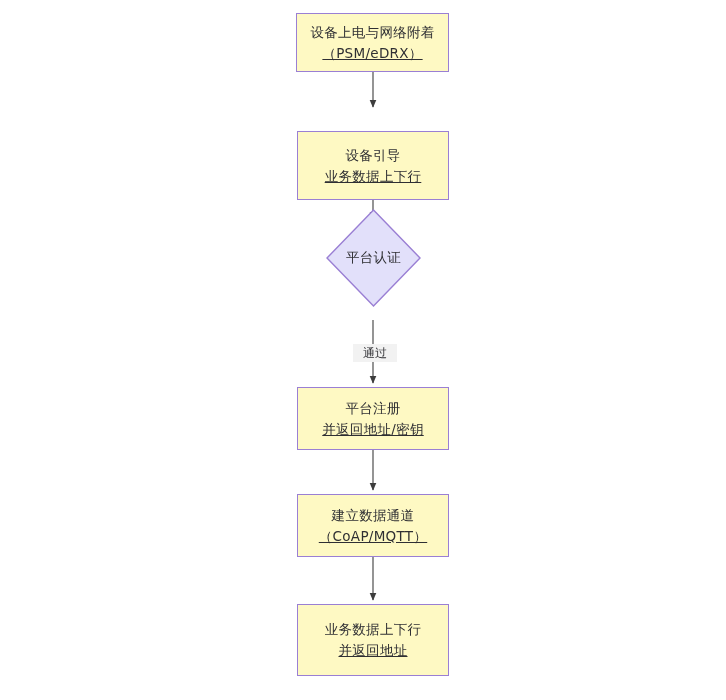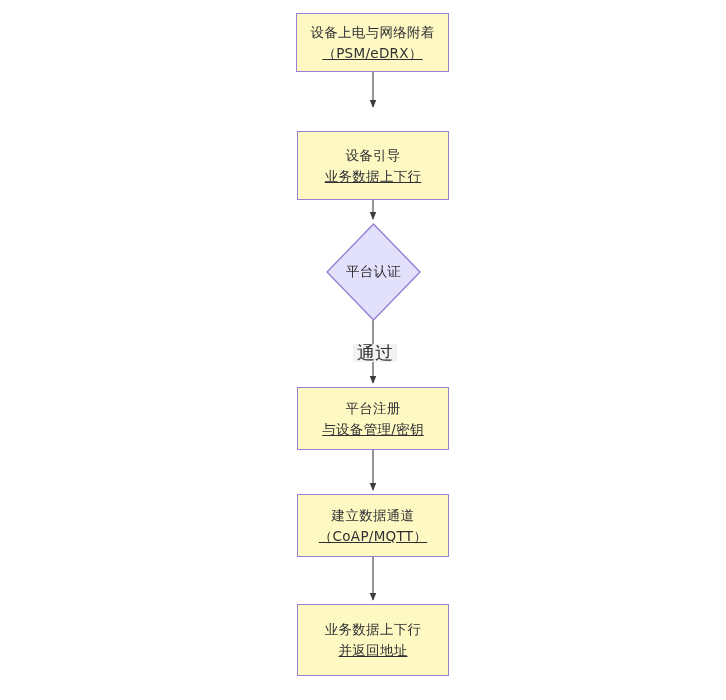--- a/index.html
+++ b/index.html
@@ -60,21 +60,21 @@
     letter-spacing: 0.3px;
     text-align: center;
     white-space: nowrap;
   }
 
   .edge-label {
     position: absolute;
     z-index: 3;
     background: #f2f2f2;
     color: #2f2f33;
-    font-size: 18px;
+    font-size: 12px;
     line-height: 16px;
     padding: 1px 2px;
     white-space: nowrap;
     text-align: center;
   }
 </style>
 </head>
 <body>
 
 <svg id="flow-canvas" viewBox="0 0 726 700" xmlns="http://www.w3.org/2000/svg">
@@ -98,32 +98,32 @@
 <div class="node" style="left:296px; top:13px; width:153px; height:59px;">
   <span>设备上电与网络附着</span>
   <span class="line2">（PSM/eDRX）</span>
 </div>
 
 <div class="node" style="left:297px; top:112px; width:152px; height:69px;margin-top:19px;">
   <span>设备引导</span>
   <span class="line2">业务数据上下行</span>
 </div>
 
-<div class="decision-wrap" style="left:326px; top:223px; width:95px; height:98px;justify-content:center;">
+<div class="decision-wrap" style="left:326px; top:209px; width:95px; height:98px;justify-content:center;">
   <svg class="decision-shape" viewBox="0 0 95 98" preserveAspectRatio="none" xmlns="http://www.w3.org/2000/svg">
     <polygon points="47.5,1 94,49 47.5,97 1,49" fill="#e2e0fa" stroke="#9a7fd4" stroke-width="1.4"></polygon>
   </svg>
   <span class="decision-label">平台认证</span>
 </div>
 
 <div class="edge-label" style="left:353px; top:344px; width:40px;">通过</div>
 
 <div class="node" style="left:297px; top:387px; width:152px; height:63px;">
   <span>平台注册</span>
-  <span class="line2">与设备管理/密钥</span>
+  <span class="line2">并返回地址/密钥</span>
 </div>
 
 <div class="node" style="left:297px; top:494px; width:152px; height:63px;text-align:center;">
   <span>建立数据通道</span>
   <span class="line2">（CoAP/MQTT）</span>
 </div>
 
 <div class="node" style="left:297px; top:604px; width:152px; height:72px;">
   <span>业务数据上下行</span>
   <span class="line2">并返回地址</span>

